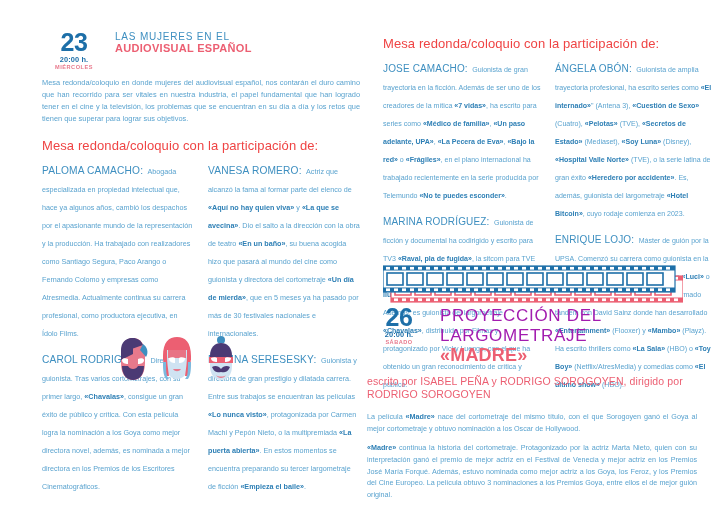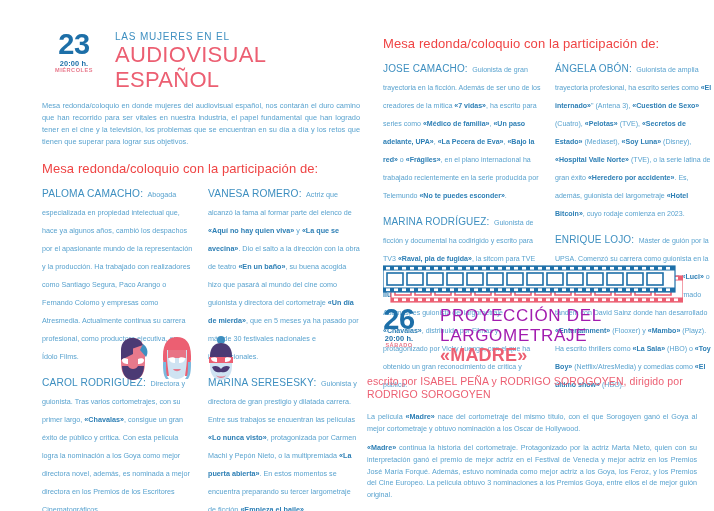--- a/index.html
+++ b/index.html
@@ -41,21 +41,21 @@
     align-items: flex-start;
   }
   .date-block {
     width: 64px;
     flex: 0 0 64px;
     text-align: center;
     line-height: 1;
     padding-top: 1px;
   }
   .date-num {
-    font-size: 29px;
+    font-size: 25px;
     font-weight: bold;
     color: #1d6fa8;
     letter-spacing: -0.5px;
     line-height: 0.95;
     display: block;
   }
   .date-time {
     font-size: 7.4px;
     font-weight: bold;
     color: #1d6fa8;
@@ -76,22 +76,22 @@
     padding-top: 1px;
   }
   .title-line1 {
     font-size: 10px;
     color: #3e8fc0;
     letter-spacing: 0.8px;
     line-height: 1.1;
     display: block;
   }
   .title-line2 {
-    font-size: 22px;
-    font-weight: normal;
+    font-size: 11px;
+    font-weight: bold;
     color: #ec5f72;
     letter-spacing: 0.3px;
     line-height: 1.15;
     display: block;
   }
 
   
   .t26-row1 {
     font-size: 17px;
     color: #a21caf;

